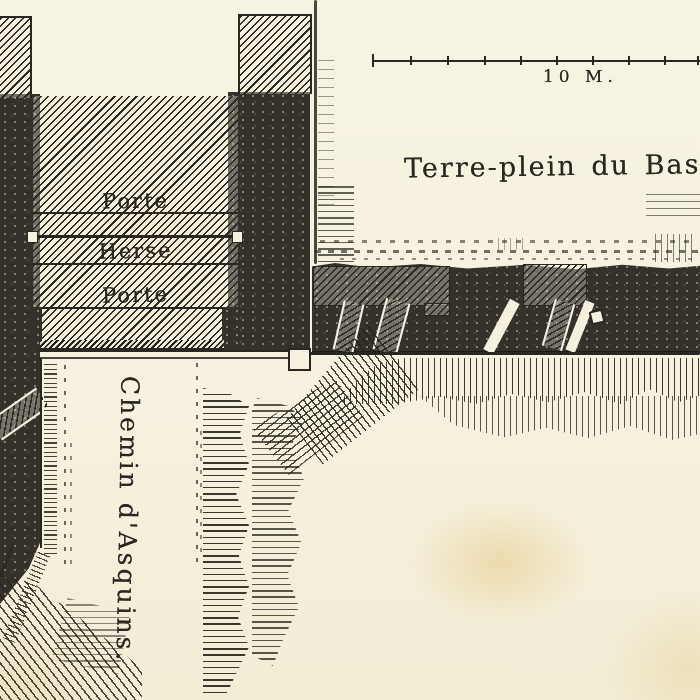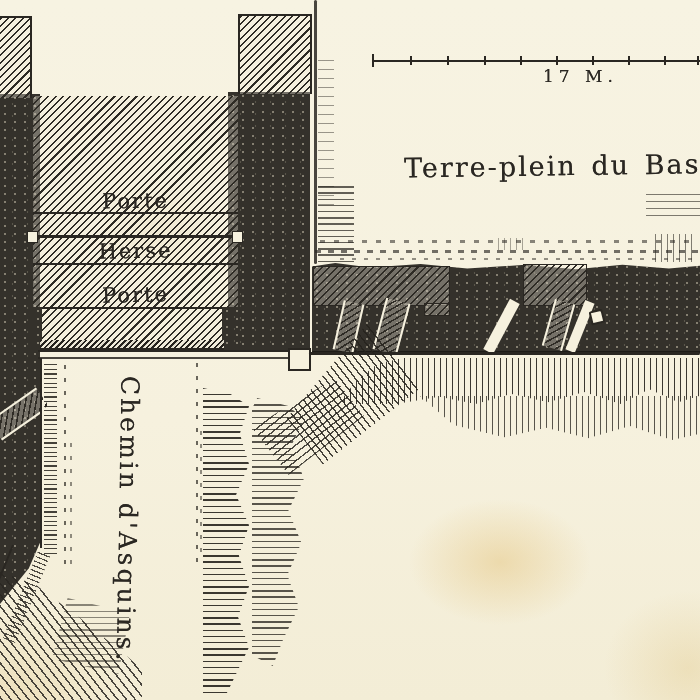--- a/index.html
+++ b/index.html
@@ -163,16 +163,16 @@
     <div class="abs ink" style="left:372px;top:54px;width:2px;height:13px;"></div>
     <div class="abs ink" style="left:410px;top:56px;width:2px;height:9px;"></div>
     <div class="abs ink" style="left:447px;top:56px;width:2px;height:9px;"></div>
     <div class="abs ink" style="left:484px;top:56px;width:2px;height:9px;"></div>
     <div class="abs ink" style="left:520px;top:56px;width:2px;height:9px;"></div>
     <div class="abs ink" style="left:556px;top:56px;width:2px;height:9px;"></div>
     <div class="abs ink" style="left:592px;top:56px;width:2px;height:9px;"></div>
     <div class="abs ink" style="left:628px;top:56px;width:2px;height:9px;"></div>
     <div class="abs ink" style="left:664px;top:56px;width:2px;height:9px;"></div>
     <div class="abs ink" style="left:697px;top:56px;width:2px;height:9px;"></div>
-    <div class="abs label" style="left:543px;top:66px;font-size:17px;letter-spacing:5px;">17 M.</div>
+    <div class="abs label" style="left:543px;top:66px;font-size:17px;letter-spacing:5px;">10 M.</div>
   </div>
 
 </div>
 
 </body></html>

